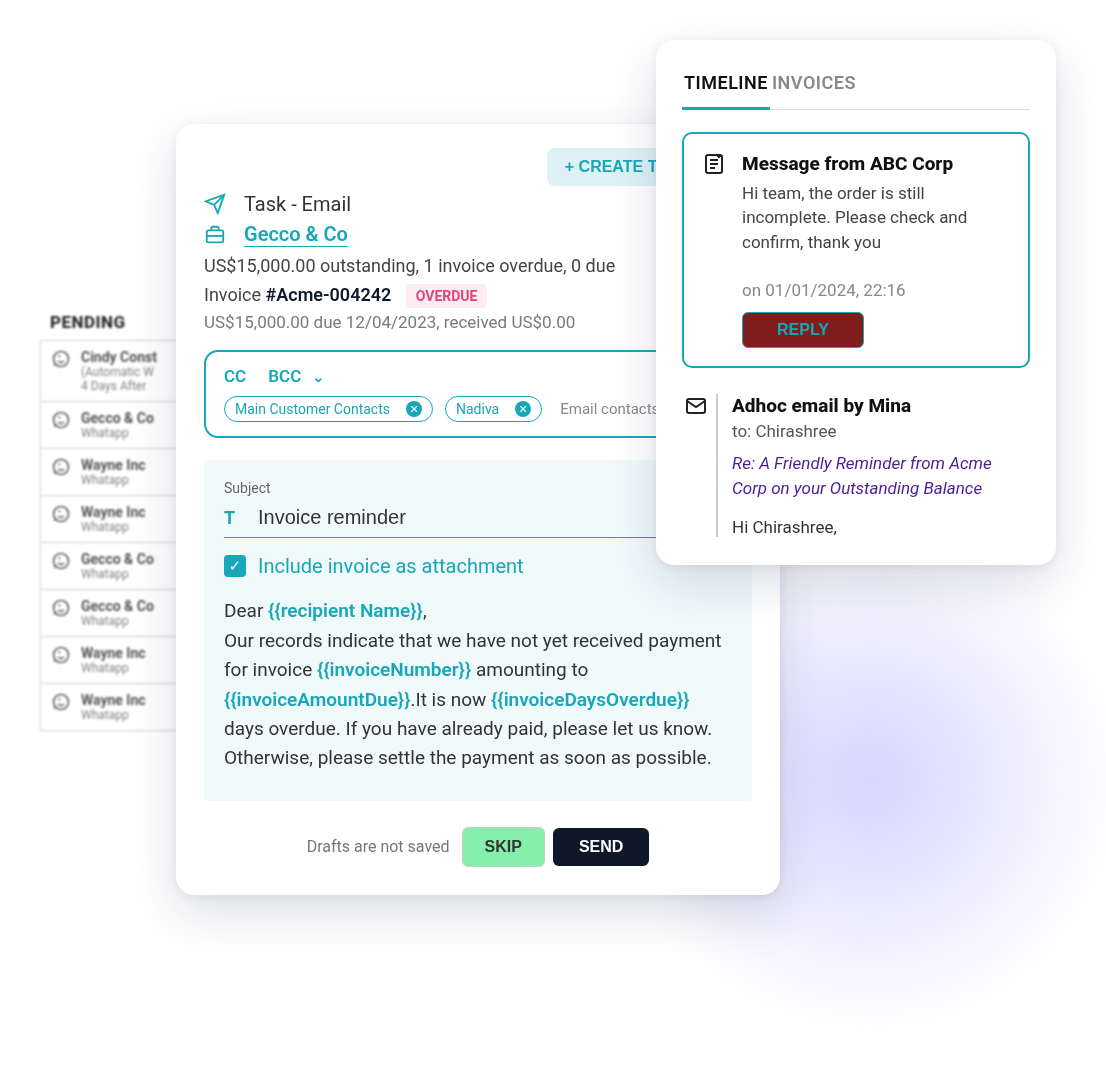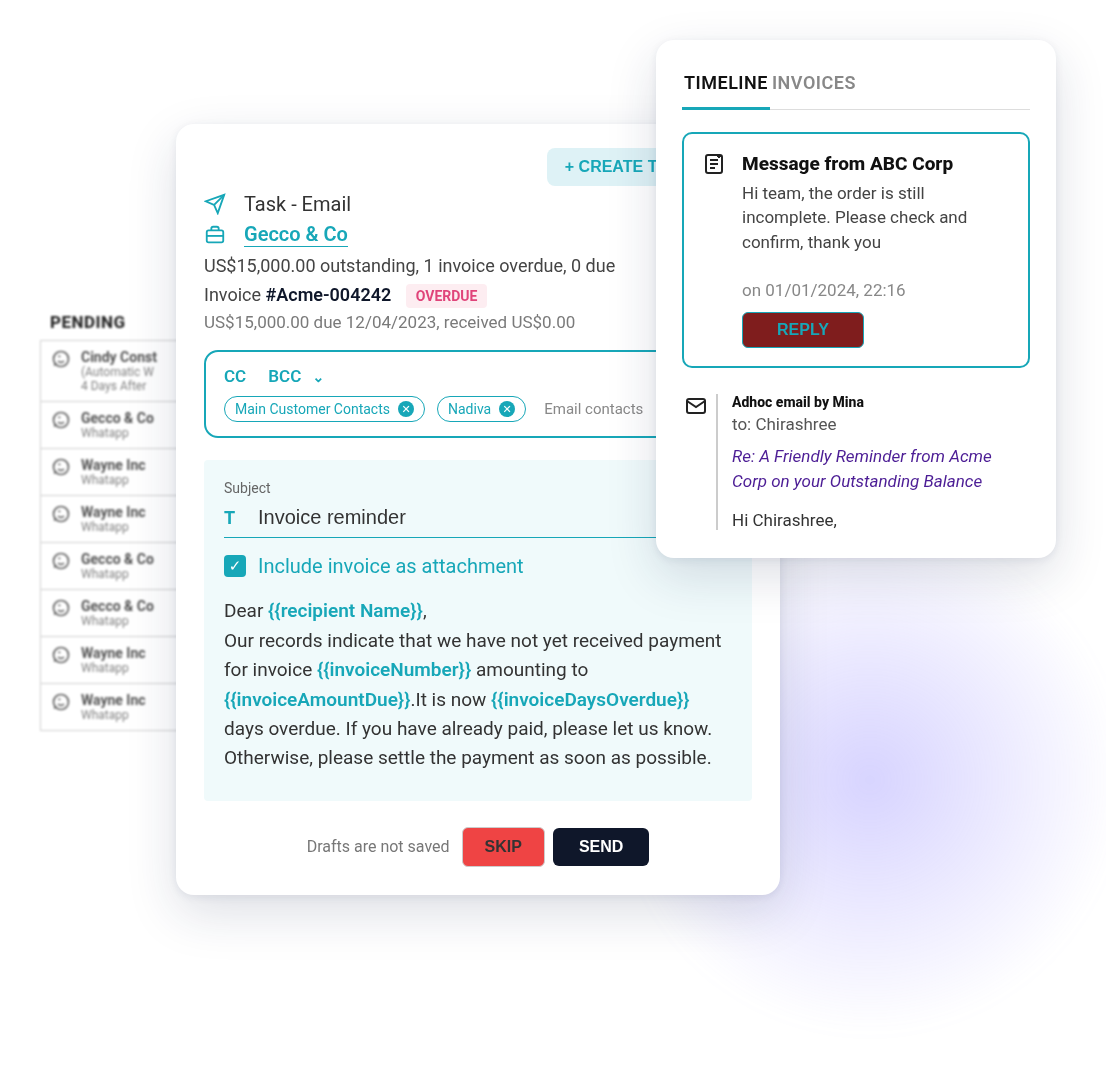--- a/index.html
+++ b/index.html
@@ -137,21 +137,21 @@
   .recip {
     border: 2px solid #17A7B8;
     border-radius: 14px;
     padding: 14px 18px;
     margin-top: 18px;
   }
   .recip-top { display:flex; align-items:center; gap:22px; color:#17A7B8; font-weight:600; font-size:17px; }
   .recip-top .arrow { display:inline-block; transform:rotate(0); font-size:14px; color:#17A7B8; }
   .chips { display:flex; align-items:center; gap:12px; margin-top:10px; flex-wrap:wrap; }
   .chip {
-    display:inline-flex; align-items:center; gap:8px;
+    display:inline-flex; align-items:center; gap:16px;
     border:1.5px solid #17A7B8; color:#17A7B8;
     padding:4px 10px; border-radius:999px; font-size:14px;
   }
   .chip .x {
     width:16px; height:16px; border-radius:50%; background:#17A7B8; color:#fff;
     display:flex; align-items:center; justify-content:center; font-size:11px; line-height:1;
   }
   .email-contacts { color:#888; font-size:15px; margin-left:6px; }
 
   
@@ -174,21 +174,21 @@
   .body-text { font-size:19px; line-height:1.55; color:#333; }
   .body-text .tok { color:#17A7B8; font-weight:600; }
 
   
   .compose-footer {
     display:flex; justify-content:center; align-items:center; gap:8px;
     margin-top:26px;
   }
   .drafts-note { color:#777; font-size:16px; margin-right:4px; }
   .btn-skip {
-    background:#ef4444; border:1px solid #ccc; border-radius:6px;
+    background:#86efac; border:1px solid #ccc; border-radius:6px;
     padding:10px 22px; font-size:16px; font-weight:700; color:#333; cursor:pointer;
   }
   .btn-send {
     background:#0f172a; border:none; border-radius:6px; color:#fff;
     padding:10px 26px; font-size:16px; font-weight:700; cursor:pointer;
   }
 
   
   .timeline {
     position: absolute;
@@ -220,21 +220,21 @@
     margin-top:12px;
     border:1.5px solid #17A7B8; color:#17A7B8; background:#7f1d1d;
     padding:8px 34px; border-radius:6px; font-size:16px; font-weight:700; cursor:pointer;
   }
 
   .tl-email {
     display:flex; gap:14px; margin-top:26px; padding-left:2px;
   }
   .tl-email .ic { width:26px; color:#333; font-size:20px; }
   .tl-email .content { border-left:2px solid #ccc; padding-left:14px; margin-left:-6px;}
-  .tl-email h5 { font-size:14px; font-weight:800; color:#111; }
+  .tl-email h5 { font-size:19px; font-weight:800; color:#111; }
   .tl-email .to { font-size:17px; color:#555; margin-top:4px; }
   .tl-email .subj { font-size:17px; color:#4c1d95; font-style:italic; margin-top:10px; line-height:1.45; }
   .tl-email .preview { font-size:17px; color:#333; margin-top:16px; }
 
   svg { display:block; }
 </style>
 </head>
 <body>
 
 <div class="blob"></div>

